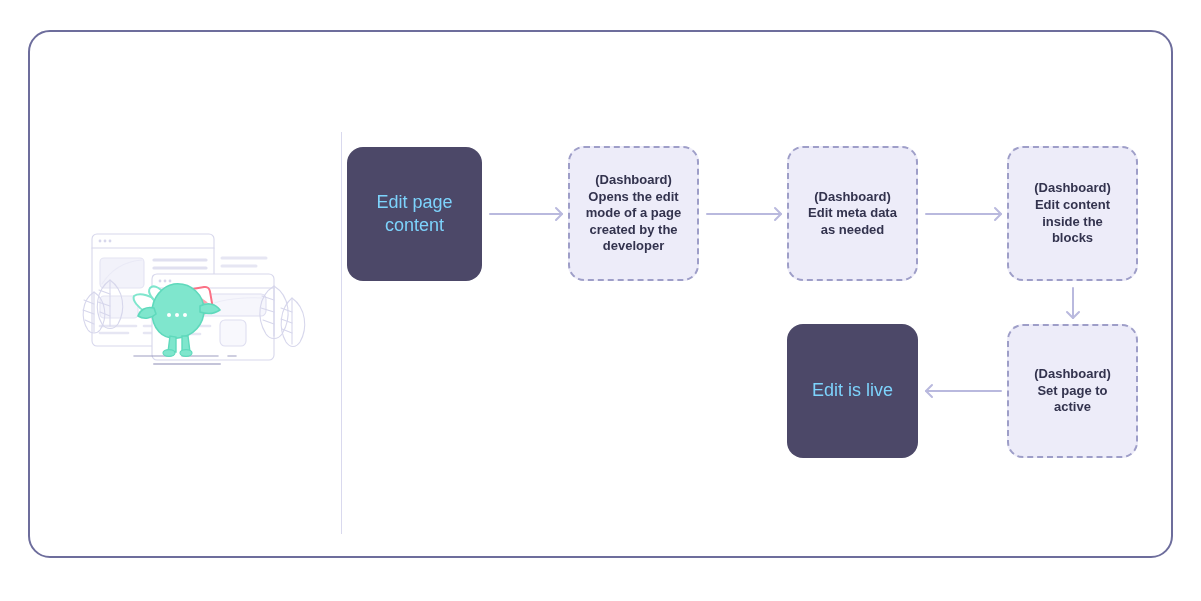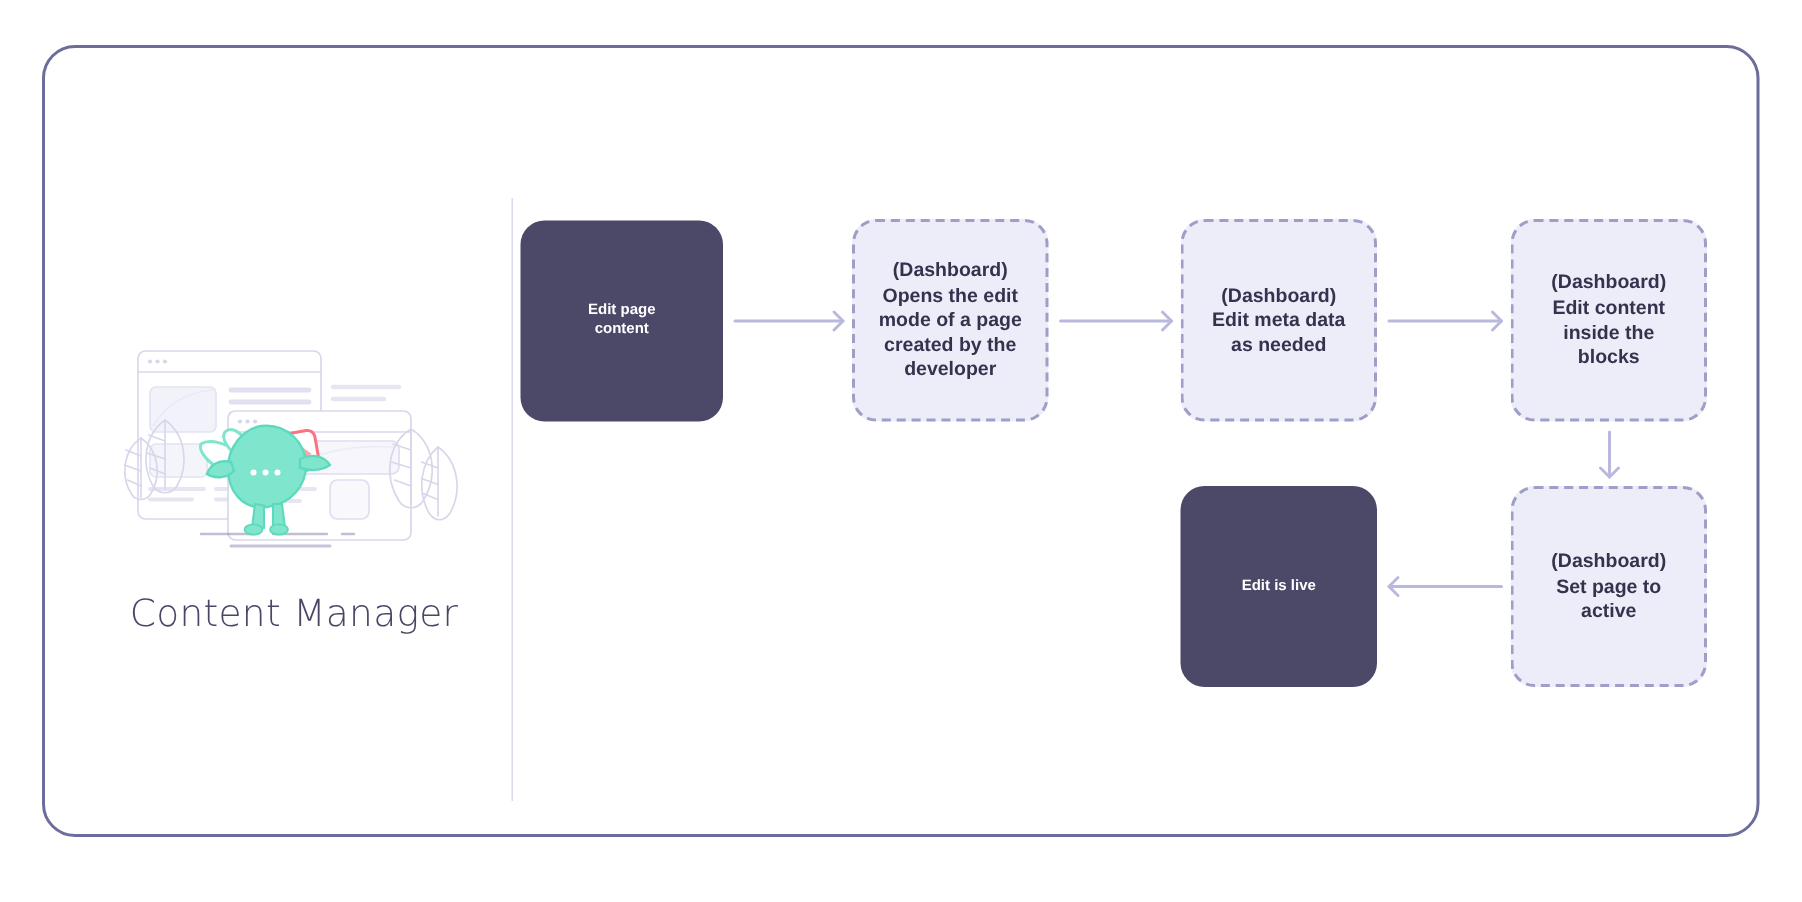--- a/index.html
+++ b/index.html
@@ -80,23 +80,23 @@
     box-sizing: border-box;
     display: flex;
     align-items: center;
     justify-content: center;
     text-align: center;
     line-height: 1.28;
   }
   .node-solid {
     background: #4c4868;
     border-radius: 16px;
-    color: #ffffff;
-    font-size: 10px;
-    font-weight: 700;
+    color: #7dd3fc;
+    font-size: 18px;
+    font-weight: 400;
     padding: 6px 10px;
   }
   .node-dashed {
     background: #edecf9;
     border: 2px dashed #9e9ec8;
     border-radius: 16px;
     color: #33334e;
     font-size: 13px;
     font-weight: 600;
     padding: 6px 8px;
@@ -216,21 +216,20 @@
             <path d="M112 124 L112 140 L120 140 L118 124 Z" fill="#7fe6cd" stroke="#5fd9bc" stroke-width="1.4"></path>
             <ellipse cx="99" cy="141" rx="6" ry="3.4" fill="#7fe6cd" stroke="#5fd9bc" stroke-width="1.2"></ellipse>
             <ellipse cx="116" cy="141" rx="6" ry="3.4" fill="#7fe6cd" stroke="#5fd9bc" stroke-width="1.2"></ellipse>
             <circle cx="99" cy="103" r="2" fill="#ffffff"></circle>
             <circle cx="107" cy="103" r="2" fill="#ffffff"></circle>
             <circle cx="115" cy="103" r="2" fill="#ffffff"></circle>
           </g>
         </svg>
       </div>
 
-      <div id="panel-title">Content Manager</div>
     </div>
 
     <div id="divider" style="background: rgb(217, 217, 238);"></div>
   </div>
 
   <svg id="arrows" xmlns="http://www.w3.org/2000/svg">
     <g id="arrow-group" fill="none" stroke="#b9b9de" stroke-width="2" stroke-linecap="round" stroke-linejoin="round">
         <g>
           <line x1="490" y1="214" x2="562" y2="214"></line>
           <path d="M556,208 L562,214 L556,220"></path>

